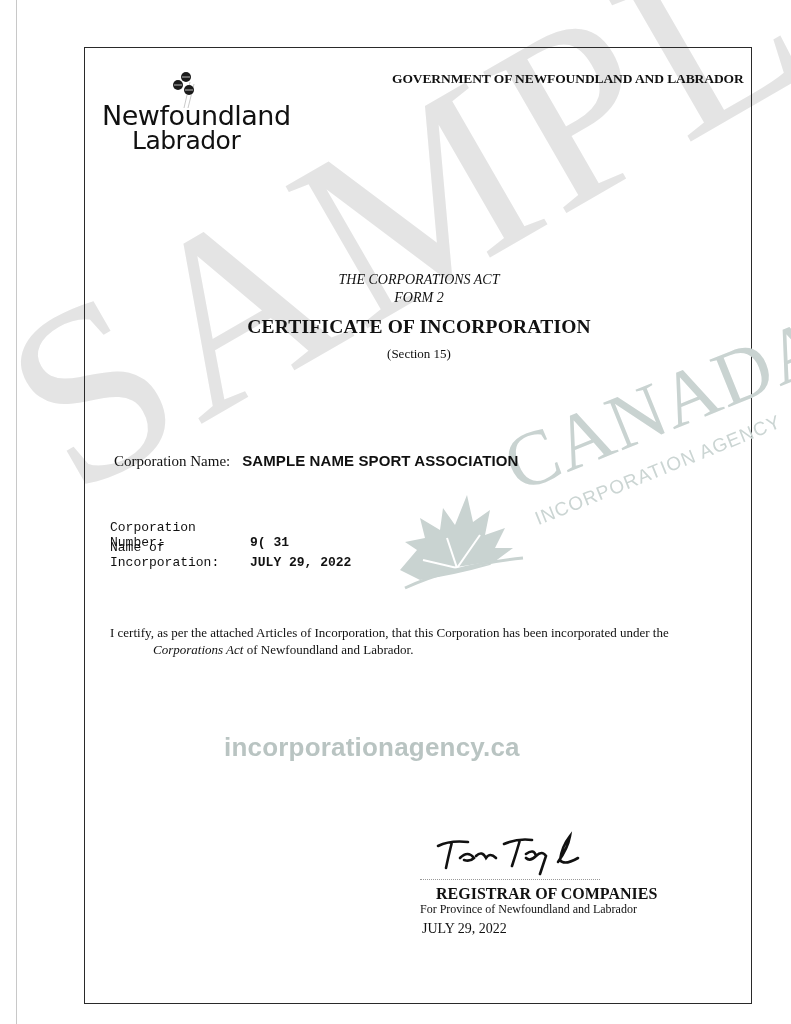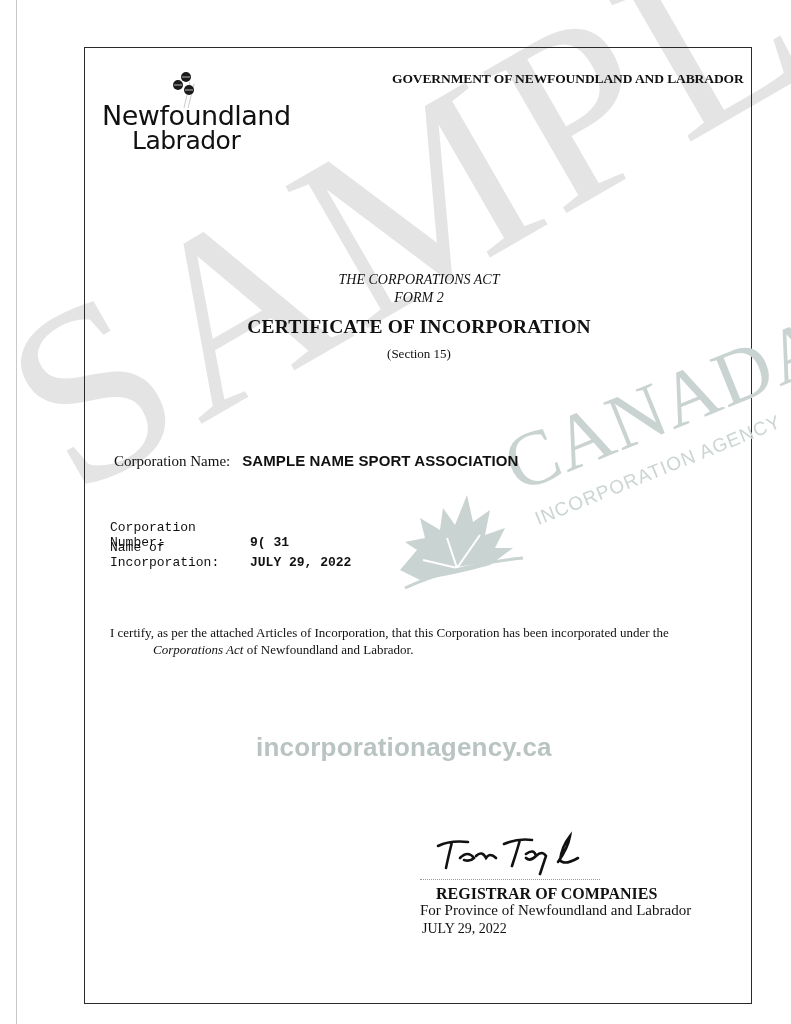--- a/index.html
+++ b/index.html
@@ -30,21 +30,21 @@
     font-family: "Liberation Serif", serif; font-size: 78px; color: #c9d3d1;
     transform: rotate(-22deg); transform-origin: left bottom; white-space: nowrap; letter-spacing: 1px;
   }
   .wm-agency {
     position: absolute; left: 145px; top: 128px;
     font-family: "Liberation Sans", sans-serif; font-size: 19px; color: #cbd5d3; letter-spacing: 1px;
     transform: rotate(-22deg); transform-origin: left bottom; white-space: nowrap;
   }
   .wm-leaf { position: absolute; left: 0; top: 100px; width: 130px; height: 110px; }
   .wm-url {
-    position: absolute; left: 256px; top: 732px;
+    position: absolute; left: 224px; top: 732px;
     font-family: "Liberation Sans", "DejaVu Sans", sans-serif; font-weight: bold;
     font-size: 26px; color: #b9c4c2; letter-spacing: 0.2px; white-space: nowrap;
   }
 
   
   .logo { position: absolute; left: 100px; top: 70px; width: 180px; height: 90px; }
   .logo-mark { position: absolute; left: 70px; top: 0; width: 35px; height: 40px; }
   .logo-line1 {
     position: absolute; left: 2px; top: 30px; font-family: "DejaVu Sans", sans-serif;
     font-size: 27px; letter-spacing: -0.5px; color: #111; white-space: nowrap;
@@ -75,21 +75,21 @@
   .info-row { display: flex; height: 20px; align-items: flex-end; font-family: Liberation Mono, monospace; }
   .info-label { width: 140px; }
   .info-value { font-weight: bold; }
 
   .certify { position: absolute; left: 110px; top: 624px; width: 620px; font-size: 13px; line-height: 17px; }
   .certify .ital { font-style: italic; margin-left: 43px; }
 
   .signature { position: absolute; left: 430px; top: 828px; width: 160px; height: 50px; }
   .sig-rule { position: absolute; left: 420px; top: 879px; width: 180px; border-top: 1px dotted #999; }
   .registrar { position: absolute; left: 420px; top: 885px; font-weight: bold; font-size: 16px; white-space: nowrap; margin-left: 16px; }
-  .province { position: absolute; left: 420px; top: 902px; font-size: 15px; white-space: nowrap; }
+  .province { position: absolute; left: 420px; top: 902px; font-size: 12px; white-space: nowrap; }
   .sig-date { position: absolute; left: 422px; top: 921px; font-size: 14px; white-space: nowrap; }
 </style>
 </head>
 <body>
 
 <div class="edge-line"></div>
 
 <div class="wm-sample">SAMPLE</div>
 
 <div class="frame"></div>

